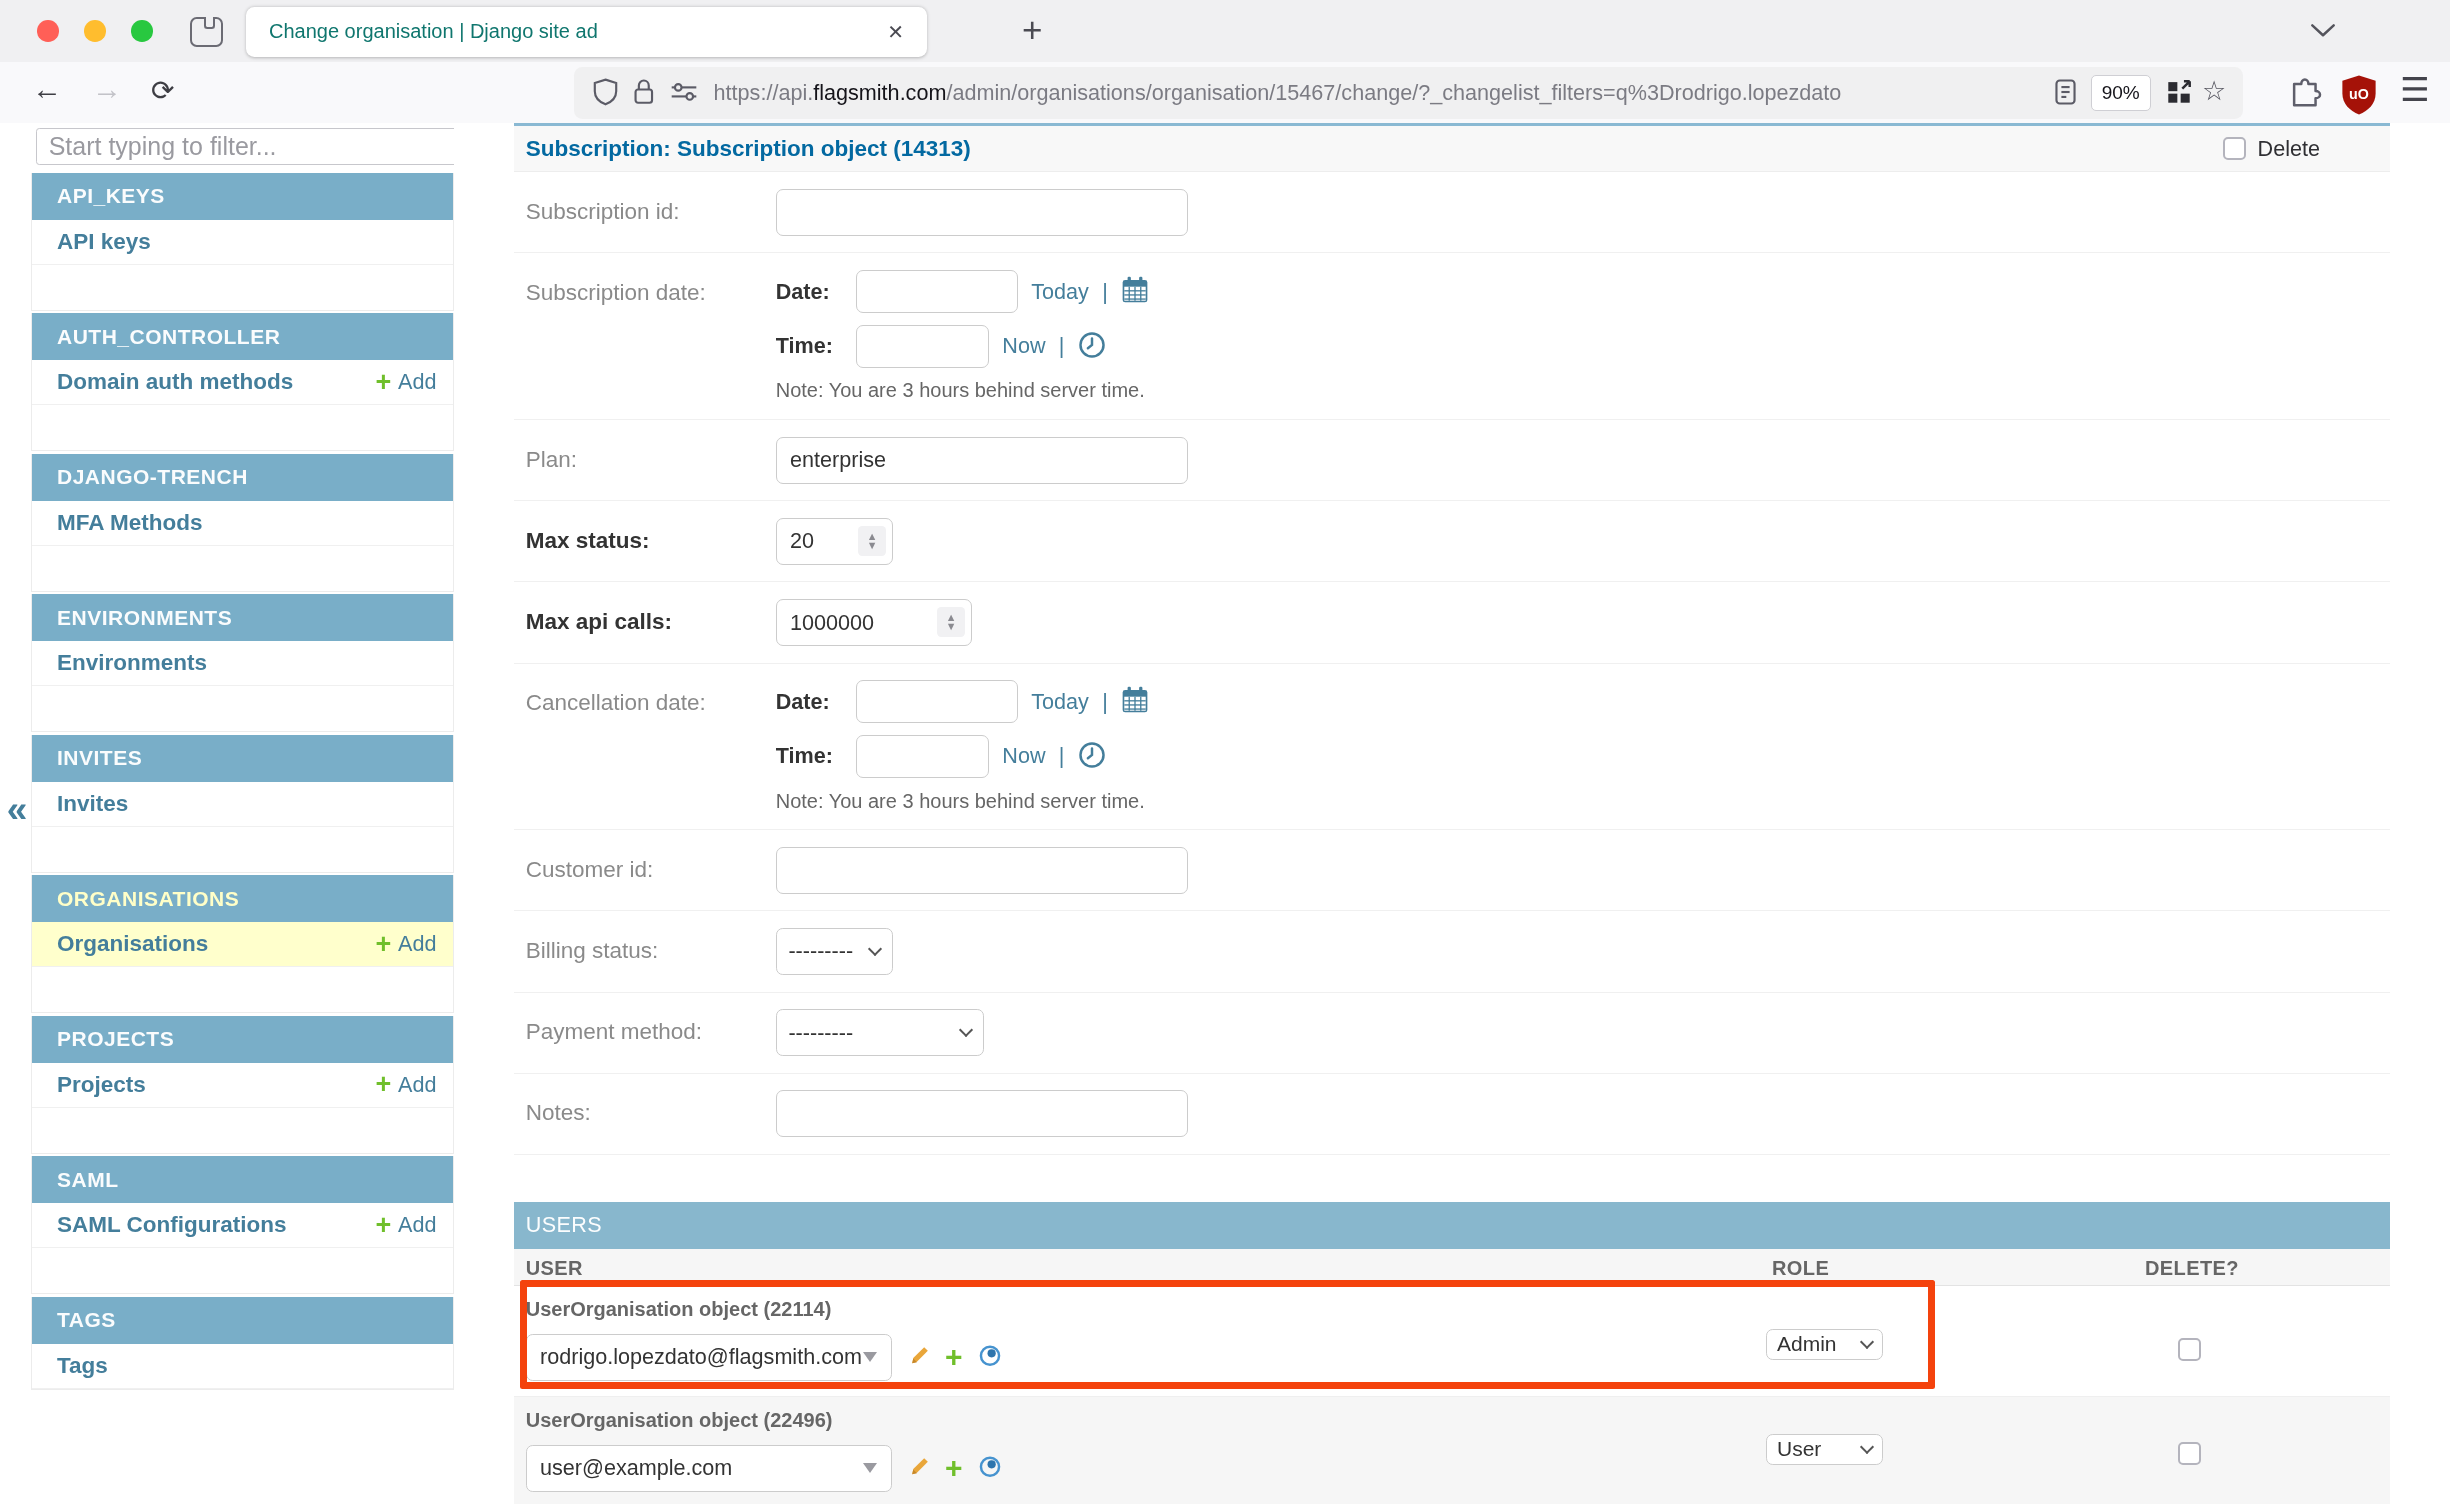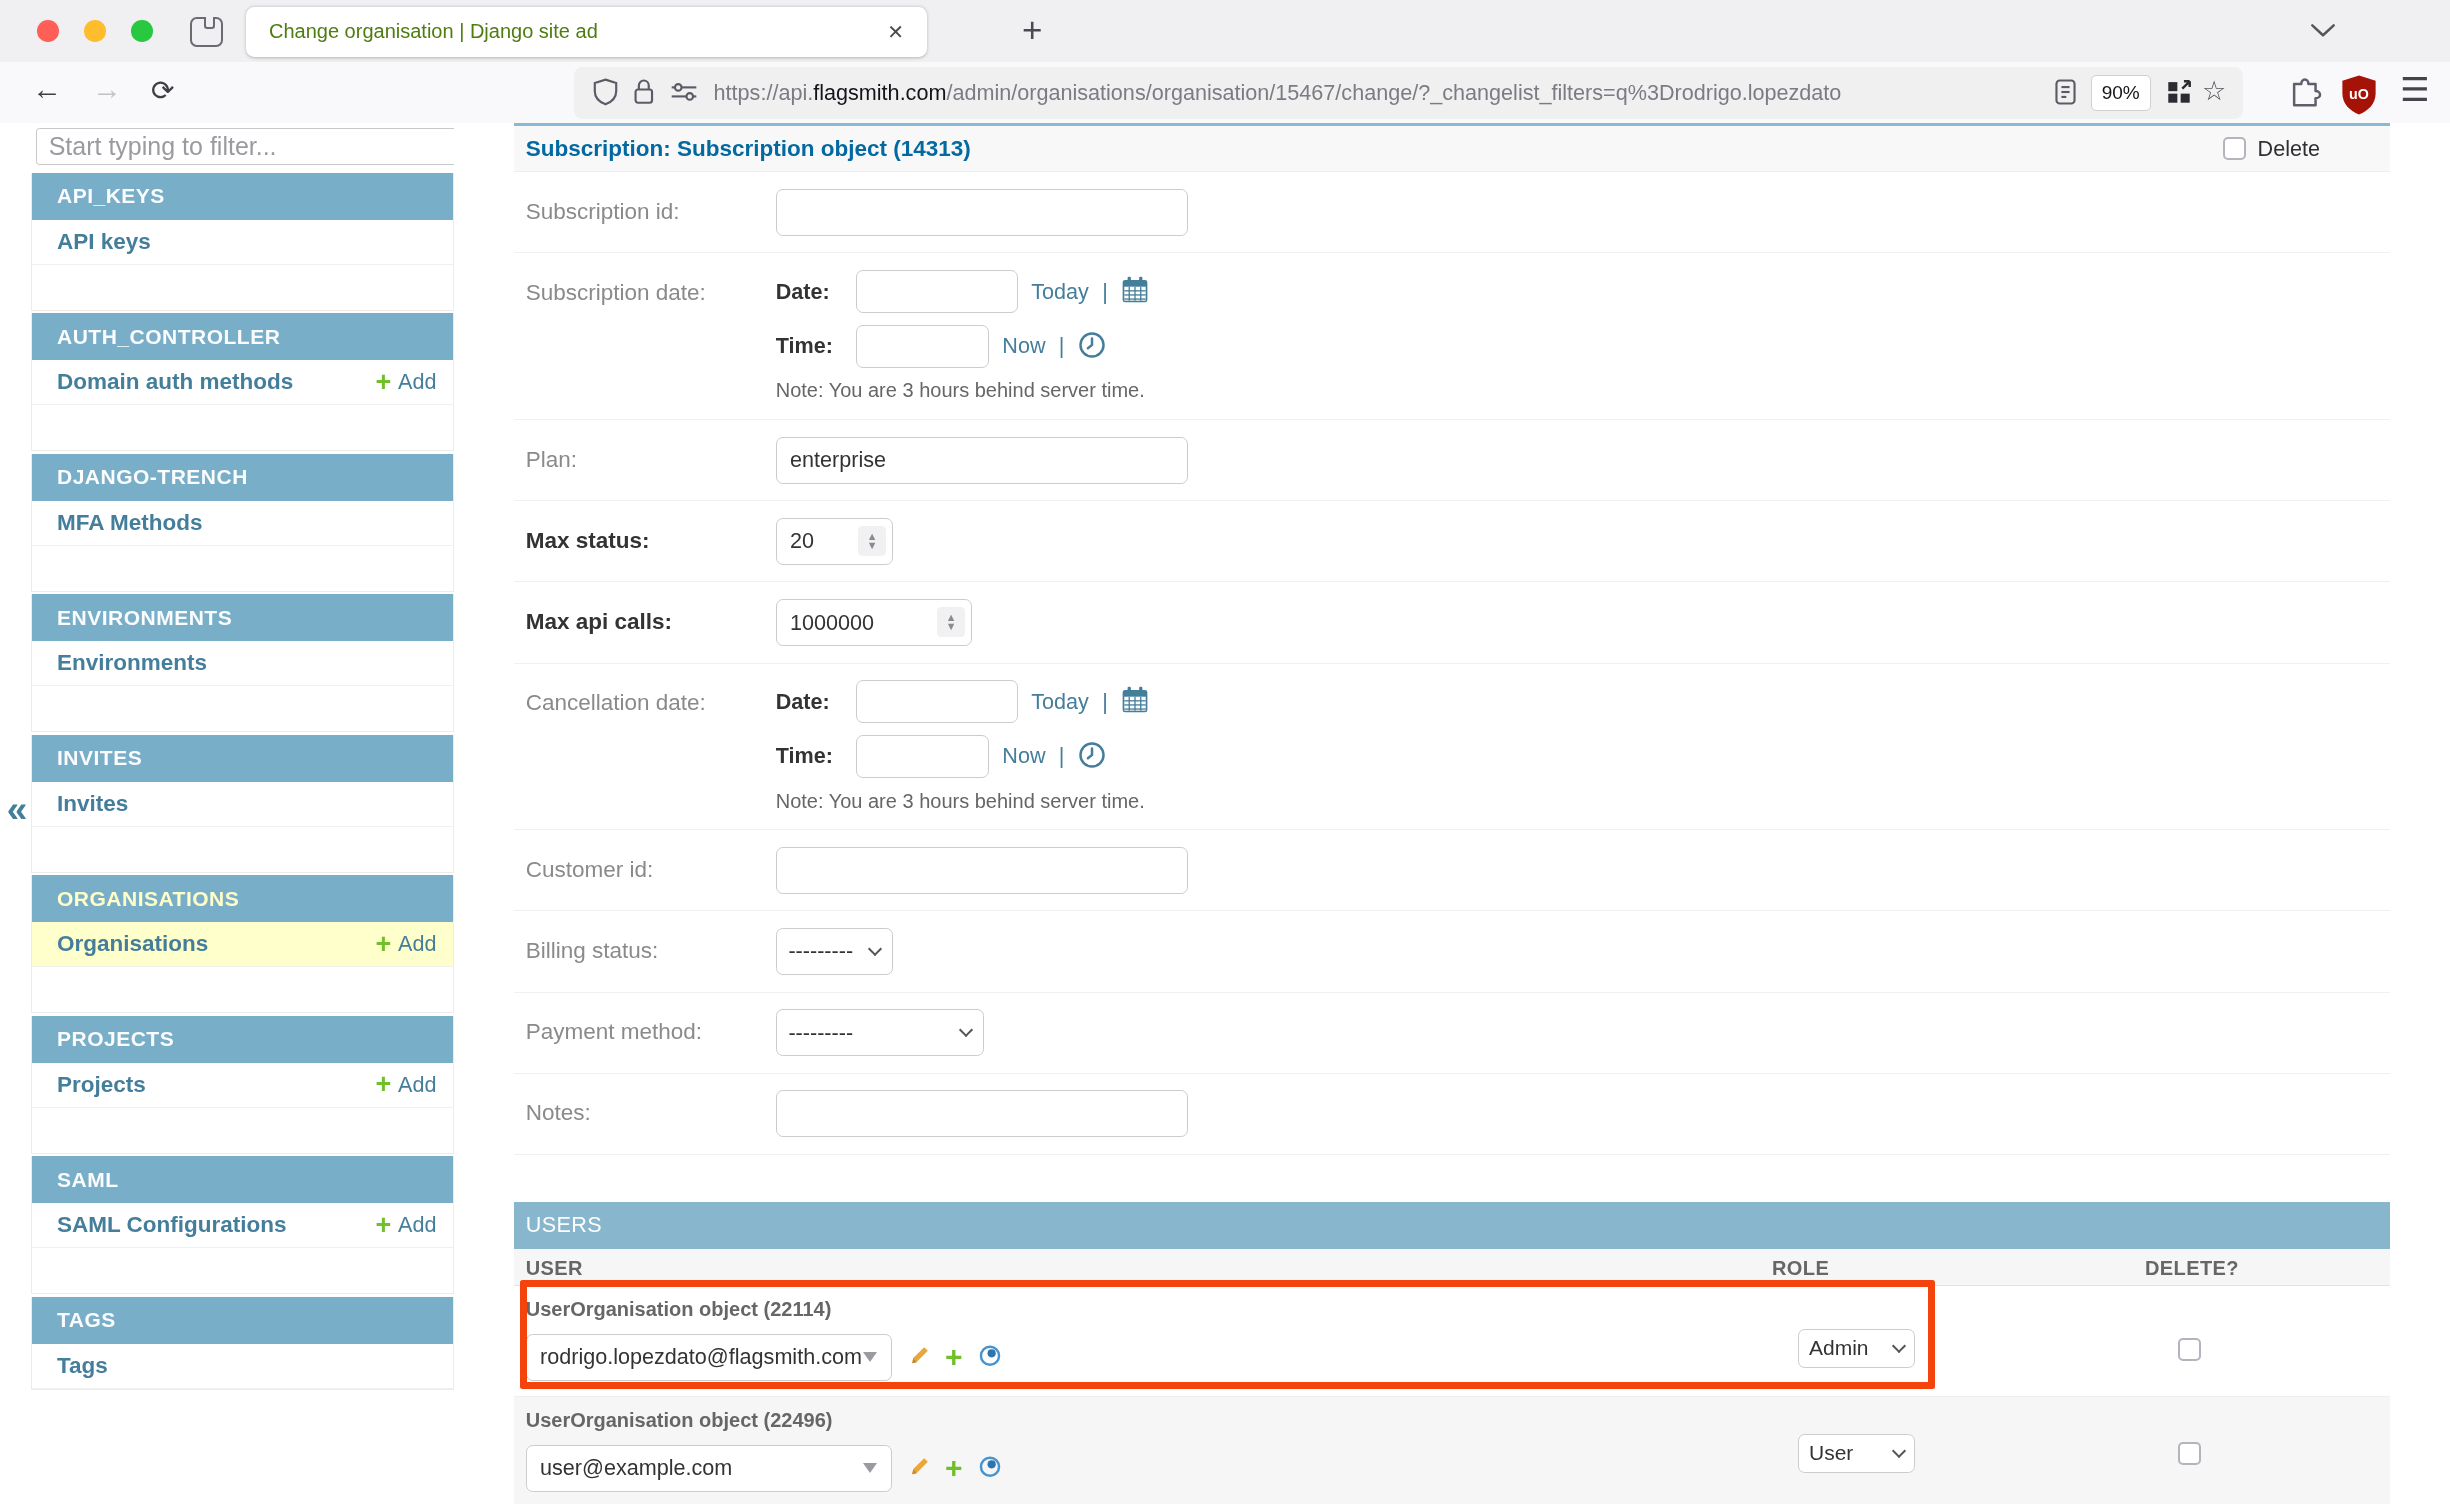--- a/index.html
+++ b/index.html
@@ -7,21 +7,21 @@
     font-family:"Liberation Sans","DejaVu Sans",sans-serif; }
 
   
   #tabbar { position:absolute; left:0; top:0; width:2450px; height:62px; background:#f0f0f2; }
   .tl { position:absolute; top:20px; width:21.6px; height:21.6px; border-radius:50%; }
   #tl-close{ left:37px; background:#ff5f57; } #tl-min{ left:84px; background:#ffbd2e; } #tl-max{ left:131px; background:#28c840; }
   #sidebar-toggle-icon { position:absolute; left:190px; top:16.6px; width:33px; height:30px; border:2.1px solid #6b6b74; border-radius:6.7px; }
   #sidebar-toggle-icon::after{ content:""; position:absolute; left:11.7px; top:-1.7px; width:7.5px; height:10px; border:2.1px solid #6b6b74; border-top:none; border-radius:0 0 3.3px 3.3px; background:#f0f0f2; }
   #tab { position:absolute; left:246px; top:6.7px; width:681px; height:50px; background:#fff; border-radius:8.3px;
     box-shadow:0 0.8px 3.3px rgba(0,0,0,.25); display:flex; align-items:center; padding:0 23px; }
-  #tab-title { font-size:20px; color:#4d7c0f; white-space:nowrap; overflow:hidden; flex:1; }
+  #tab-title { font-size:20px; color:#0f766e; white-space:nowrap; overflow:hidden; flex:1; }
   #tab-close { font-size:20px; color:#4a4a52; margin-left:8.3px; }
   #newtab { position:absolute; left:1022px; top:10px; font-size:35px; font-weight:300; color:#4a4a52; }
   #tab-overflow { position:absolute; left:2309px; top:21.6px; }
   #toolbar { position:absolute; left:0; top:62px; width:2450px; height:62px; background:#f9f9fb; border-bottom:0.8px solid #d0d0d4; }
   .navbtn { position:absolute; top:10px; font-size:30px; }
   #back-btn{ left:32px; color:#3e3e44; } #fwd-btn{ left:92px; color:#c3c3c8; } #reload-btn{ left:151px; color:#3e3e44; font-size:28px; top:11.7px;}
   #urlbar { position:absolute; left:574px; top:5px; width:1669px; height:52px; background:#f0f0f1; border-radius:8.3px;
     display:flex; align-items:center; padding:0 11.7px; }
   .urlicon { margin:0 7.5px; flex:0 0 auto; display:block; }
   #url-text { font-size:21.6px; margin-left:8.3px; white-space:nowrap; overflow:hidden; flex:1; }
@@ -88,22 +88,22 @@
   #users-cols { height:37px; background:#f6f6f6; border-bottom:0.8px solid #e3e3e3; position:relative; }
   .colh { position:absolute; top:8.3px; font-size:20px; font-weight:700; color:#666; letter-spacing:0.4px; }
   #col-user { left:11.7px; } #col-role { left:1258px; } #col-delete { left:1631px; }
   .urow { position:relative; padding:11.7px 0 15px 11.7px; border-bottom:0.8px solid #efefef; }
   .urow.alt { background:#f6f6f6; }
   .uobj { font-size:20px; font-weight:700; color:#666; margin-bottom:13.3px; }
   .uctl { display:flex; align-items:center; gap:15px; }
   .usel { width:366px; height:47px; border:0.8px solid #ccc; border-radius:6.7px; background:#fff; display:flex;
     align-items:center; justify-content:space-between; padding:0 13.3px; font-size:21.6px; color:#333; }
   .tri { width:0; height:0; border-left:7.5px solid transparent; border-right:7.5px solid transparent; border-top:10px solid #9a9aa0; }
-  .rolesel { position:absolute; left:1252px; width:117px; height:39px; border:0.8px solid #ccc; border-radius:6.7px; background:#fff;
-    display:flex; align-items:center; justify-content:space-between; padding:0 10px; font-size:21px; color:#333;margin-left:32px; }
+  .rolesel { position:absolute; left:1252px; width:117px; height:31px; border:0.8px solid #ccc; border-radius:6.7px; background:#fff;
+    display:flex; align-items:center; justify-content:space-between; padding:0 10px; font-size:21px; color:#333; }
   .ucheck { position:absolute; left:1664px; }
   #orange-box { position:absolute; left:5.8px; top:78px; width:1415px; height:109px; border:7.5px solid #f4430d; border-radius:2.5px; pointer-events:none; z-index:5; }
   .icongap { display:flex; align-items:center; gap:13.3px; }
 </style>
 </head>
 <body>
 
 <div id="tabbar">
   <div class="tl" id="tl-close"></div>
   <div class="tl" id="tl-min"></div>

